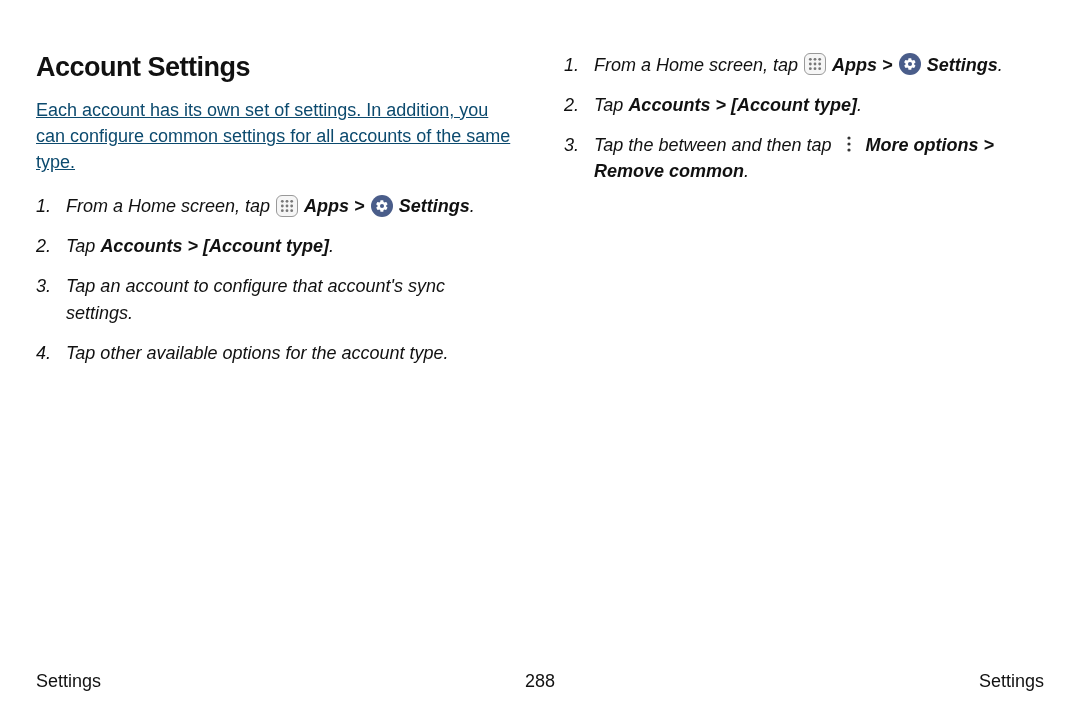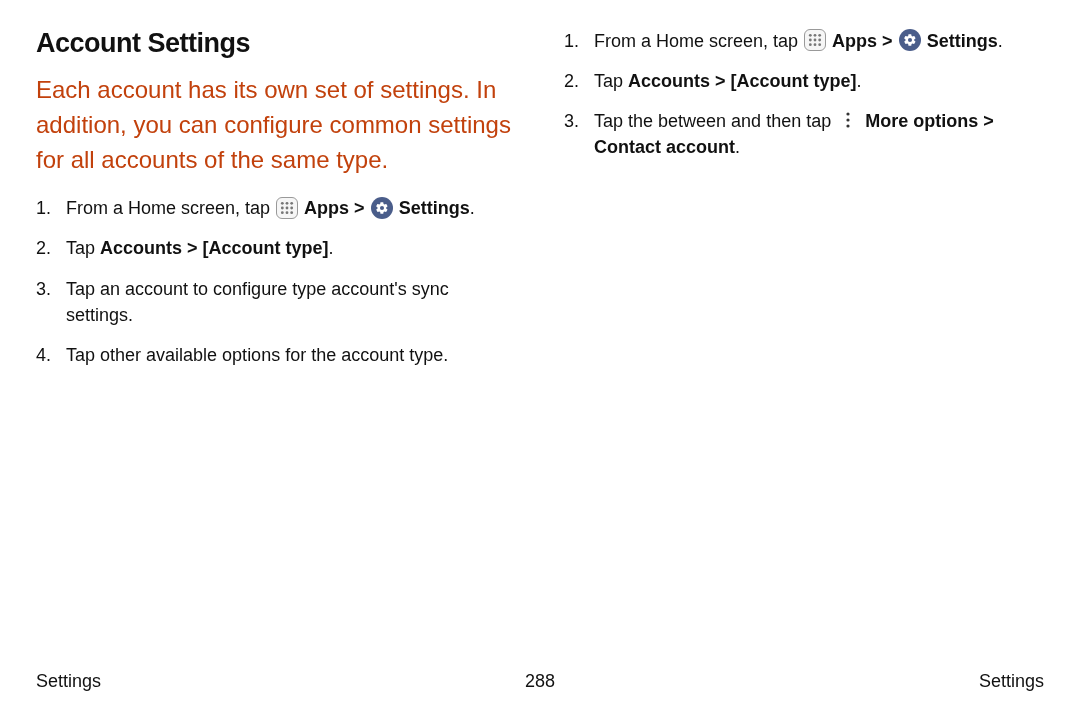--- a/index.html
+++ b/index.html
@@ -12,38 +12,41 @@
       position: relative;
       padding: 28px 36px 0 36px;
     }
     .columns {
       display: flex;
       gap: 48px;
     }
     .col {
       flex: 1;
       min-width: 0;
+      margin-top: 24px;
     }
     h1 {
       font-size: 27px;
       font-weight: 700;
       letter-spacing: -0.5px;
       margin-bottom: 14px;
       color: #111;
     }
     p.intro, p.note {
-      font-size: 24px;
+      font-size: 18px;
       line-height: 1.45;
       margin-bottom: 18px;
-      color: #c2410c;
+      color: #0c4a6e;
+      text-decoration: underline;
     }
     ol {
       list-style: none;
       counter-reset: step;
       padding-left: 0;
+      font-style: italic;
     }
     ol li {
       counter-increment: step;
       font-size: 18px;
       line-height: 1.45;
       margin-bottom: 14px;
       padding-left: 30px;
       position: relative;
       color: #111;
     }
@@ -118,21 +121,21 @@
         <span class="icon settings-icon">
           <svg viewBox="0 0 24 24">
               <path fill="#fff" d="M19.14,12.94a7,7,0,0,0,.05-.94,7,7,0,0,0-.05-.94l2.11-1.65a.5.5,0,0,0,.12-.64l-2-3.46a.5.5,0,0,0-.61-.22l-2.49,1a7,7,0,0,0-1.63-.94l-.38-2.65A.5.5,0,0,0,13.77,2H9.77a.5.5,0,0,0-.49.42L8.9,5.07a7,7,0,0,0-1.63.94l-2.49-1a.5.5,0,0,0-.61.22l-2,3.46a.5.5,0,0,0,.12.64l2.11,1.65a7,7,0,0,0-.05.94,7,7,0,0,0,.05.94L2.29,14.51a.5.5,0,0,0-.12.64l2,3.46a.5.5,0,0,0,.61.22l2.49-1a7,7,0,0,0,1.63.94l.38,2.65a.5.5,0,0,0,.49.42h4a.5.5,0,0,0,.49-.42l.38-2.65a7,7,0,0,0,1.63-.94l2.49,1a.5.5,0,0,0,.61-.22l2-3.46a.5.5,0,0,0-.12-.64ZM12,15.5A3.5,3.5,0,1,1,15.5,12,3.5,3.5,0,0,1,12,15.5Z"></path>
             </svg>
         </span>
         <span class="bold">Settings</span><span>.</span>
       </li>
       <li>
         <span>Tap </span><span class="bold">Accounts &gt; [Account type]</span><span>.</span>
       </li>
-      <li>Tap an account to configure type account's sync settings.</li>
+      <li>Tap an account to configure that account's sync settings.</li>
       <li>Tap other available options for the account type.</li>
     </ol>
   </div>
 
   <div class="col">
     <ol>
       <li>
         <span>From a Home screen, tap </span>
         <span class="icon apps-icon">
           <svg viewBox="0 0 12 12">
@@ -165,21 +168,21 @@
         <span>Tap the between and then tap </span>
         <span class="icon more-icon">
           <svg viewBox="0 0 4 16">
               <g fill="#333">
                 <circle cx="2" cy="2" r="1.6"></circle>
                 <circle cx="2" cy="8" r="1.6"></circle>
                 <circle cx="2" cy="14" r="1.6"></circle>
               </g>
             </svg>
         </span>
-        <span class="bold">More options</span><span class="bold"> &gt; </span><span class="bold">Contact account</span><span>.</span>
+        <span class="bold">More options</span><span class="bold"> &gt; </span><span class="bold">Remove common</span><span>.</span>
       </li>
     </ol>
   </div>
 </div>
 
 <div class="footer">
   <span>Settings</span>
   <span>288</span>
   <span>Settings</span>
 </div>

